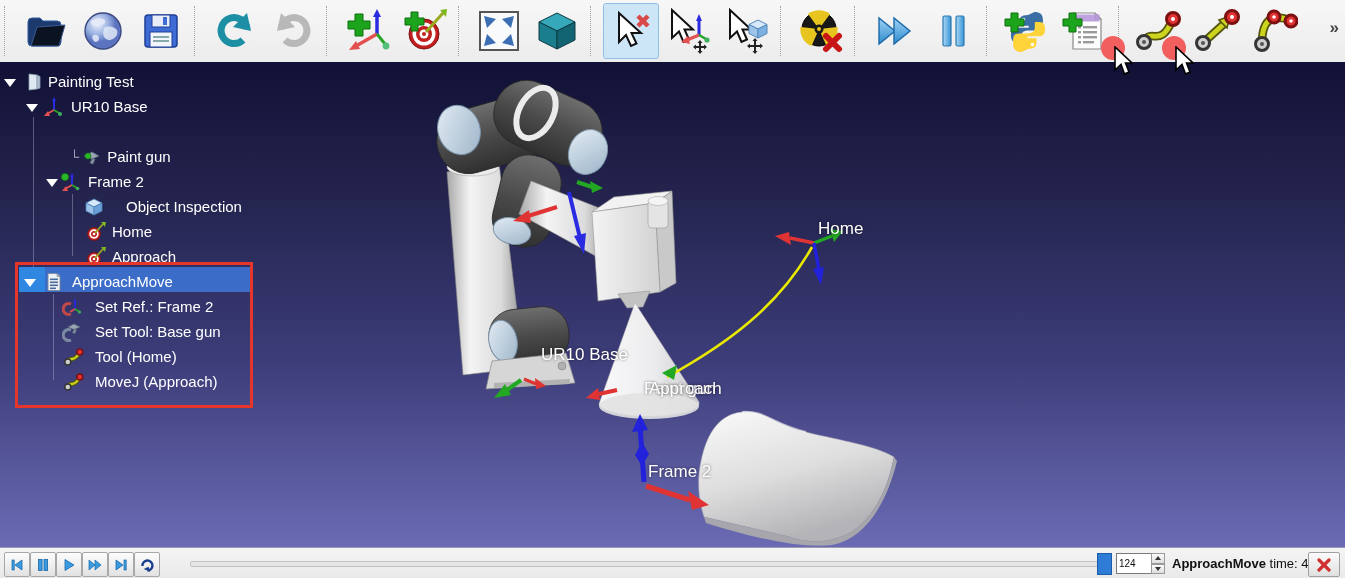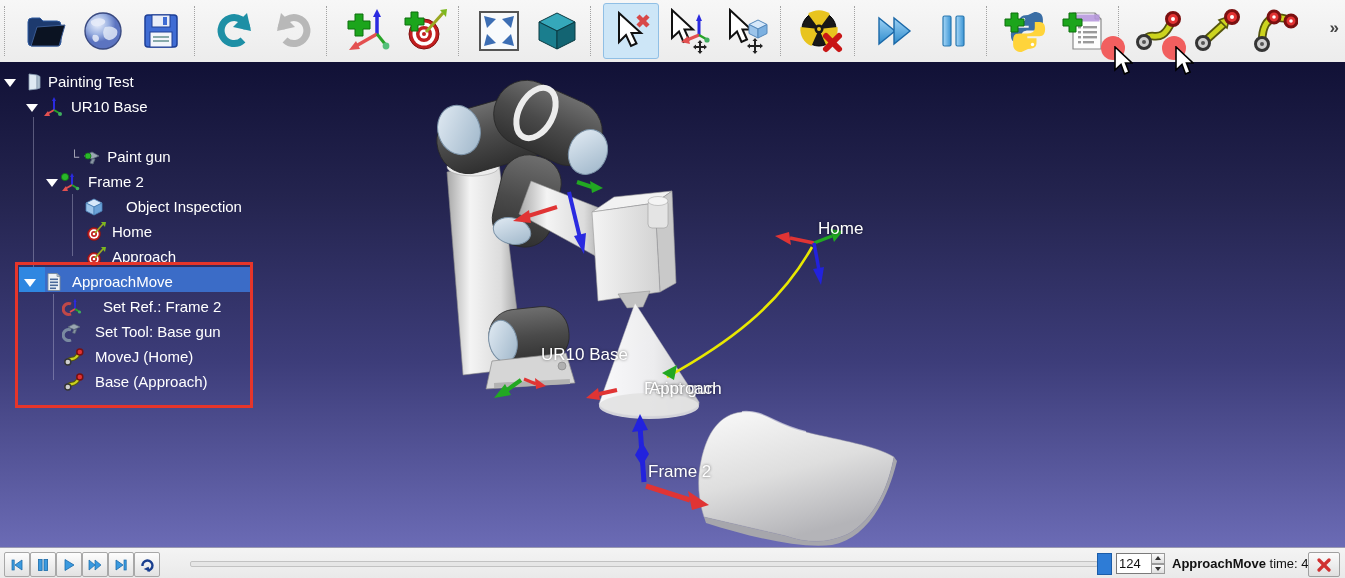--- a/index.html
+++ b/index.html
@@ -42,21 +42,21 @@
   
   .statusbar{position:absolute;top:547px;left:0;width:1345px;height:31px;
              background:linear-gradient(#f4f4f4,#e9e9e9);border-top:1px solid #9a9ab2;}
   .pbtn{position:absolute;top:4px;width:24px;height:23px;border:1px solid #a8a8a8;border-radius:2px;
         background:linear-gradient(#fdfdfd,#e2e2e2);display:flex;align-items:center;justify-content:center;}
   .slider-track{position:absolute;left:190px;top:13px;width:906px;height:4px;
                 background:#e6e6e6;border:1px solid #c2c2c2;border-radius:2px;}
   .slider-handle{position:absolute;left:1097px;top:5px;width:13px;height:20px;
                  background:#2e7cd6;border:1px solid #1b5ca8;}
   .spinbox{position:absolute;left:1116px;top:5px;width:33px;height:19px;background:#fff;
-           border:1px solid #7a7a7a;font-size:13px;color:#111;
+           border:1px solid #7a7a7a;font-size:10px;color:#111;
            font-family:"Liberation Sans",sans-serif;padding:0 2px;}
   .spinbtns{position:absolute;left:1151px;top:5px;width:14px;height:21px;display:flex;flex-direction:column;}
   .spinbtn{flex:1;border:1px solid #9a9a9a;background:linear-gradient(#fbfbfb,#dedede);
            display:flex;align-items:center;justify-content:center;}
   .spin-up{width:0;height:0;border-left:3px solid transparent;border-right:3px solid transparent;
            border-bottom:4px solid #333;}
   .spin-down{width:0;height:0;border-left:3px solid transparent;border-right:3px solid transparent;
            border-top:4px solid #333;}
   .status-text{position:absolute;left:1172px;top:8px;font-size:13px;color:#111;white-space:nowrap;}
   .status-text b{font-weight:bold;}
@@ -574,21 +574,21 @@
         <span class="ticon" style="margin-left:62px;width:22px">
           <svg viewBox="0 0 20 20">
               <path d="M9 7 A5.5 5.5 0 1 0 9 17" fill="none" stroke="#c04848" stroke-width="3"></path>
               <line x1="13" y1="12" x2="13" y2="4" stroke="#2a2ae0" stroke-width="1.8"></line>
               <polygon points="11.4,5 14.6,5 13,1.5" fill="#2a2ae0"></polygon>
               <line x1="13" y1="12" x2="8" y2="15" stroke="#e35050" stroke-width="1.8"></line>
               <line x1="13" y1="12" x2="17" y2="14.5" stroke="#27a327" stroke-width="1.8"></line>
               <circle cx="17.5" cy="15" r="1.6" fill="#3fae5f"></circle>
             </svg>
         </span>
-        <span style="margin-left:19px">Set Ref.: Frame 2</span>
+        <span style="margin-left:11px">Set Ref.: Frame 2</span>
       </div>
 
       <div class="trow" style="top:257px">
         <span class="ticon" style="margin-left:62px;width:22px">
           <svg viewBox="0 0 20 20">
               <path d="M9 8 A5.5 5.5 0 1 0 9 18" fill="none" stroke="#7a8aa0" stroke-width="3"></path>
               <polygon points="6,5 12,2 18,5 12,7.5" fill="#9aa6b2" stroke="#5a6a78" stroke-width="0.7"></polygon>
               <polygon points="12,7.5 14.5,7.5 13,11.5 10.5,10.8" fill="#8894a2" stroke="#5a6a78" stroke-width="0.7"></polygon>
             </svg>
         </span>
@@ -597,33 +597,33 @@
 
       <div class="trow" style="top:282px">
         <span class="ticon" style="margin-left:64px">
           <svg viewBox="0 0 20 20">
               <path d="M3.5 14.5 C7 9 10 16 15.5 5.5" fill="none" stroke="#55550e" stroke-width="4.6"></path>
               <path d="M3.5 14.5 C7 9 10 16 15.5 5.5" fill="none" stroke="#ccd41e" stroke-width="2.4"></path>
               <circle cx="3.8" cy="15" r="3" fill="#cfcfcf" stroke="#353535" stroke-width="1.5"></circle>
               <circle cx="15.8" cy="5" r="3" fill="#e23232" stroke="#7a1010" stroke-width="1.5"></circle>
             </svg>
         </span>
-        <span style="margin-left:11px">MoveJ (Home)</span>
+        <span style="margin-left:11px">Tool (Home)</span>
       </div>
 
       <div class="trow" style="top:307px">
         <span class="ticon" style="margin-left:64px">
           <svg viewBox="0 0 20 20">
               <path d="M3.5 14.5 C7 9 10 16 15.5 5.5" fill="none" stroke="#55550e" stroke-width="4.6"></path>
               <path d="M3.5 14.5 C7 9 10 16 15.5 5.5" fill="none" stroke="#ccd41e" stroke-width="2.4"></path>
               <circle cx="3.8" cy="15" r="3" fill="#cfcfcf" stroke="#353535" stroke-width="1.5"></circle>
               <circle cx="15.8" cy="5" r="3" fill="#e23232" stroke="#7a1010" stroke-width="1.5"></circle>
             </svg>
         </span>
-        <span style="margin-left:11px">Base (Approach)</span>
+        <span style="margin-left:11px">MoveJ (Approach)</span>
       </div>
 
       <div class="redbox"></div>
     </div>
   </div>
 
   <div class="statusbar">
     <div class="pbtn" style="left:4px">
       <svg width="16" height="16" viewBox="0 0 16 16">
           <rect x="3" y="3" width="2.2" height="10" fill="#3a9ae0" stroke="#1a6aa8" stroke-width="0.7"></rect>

